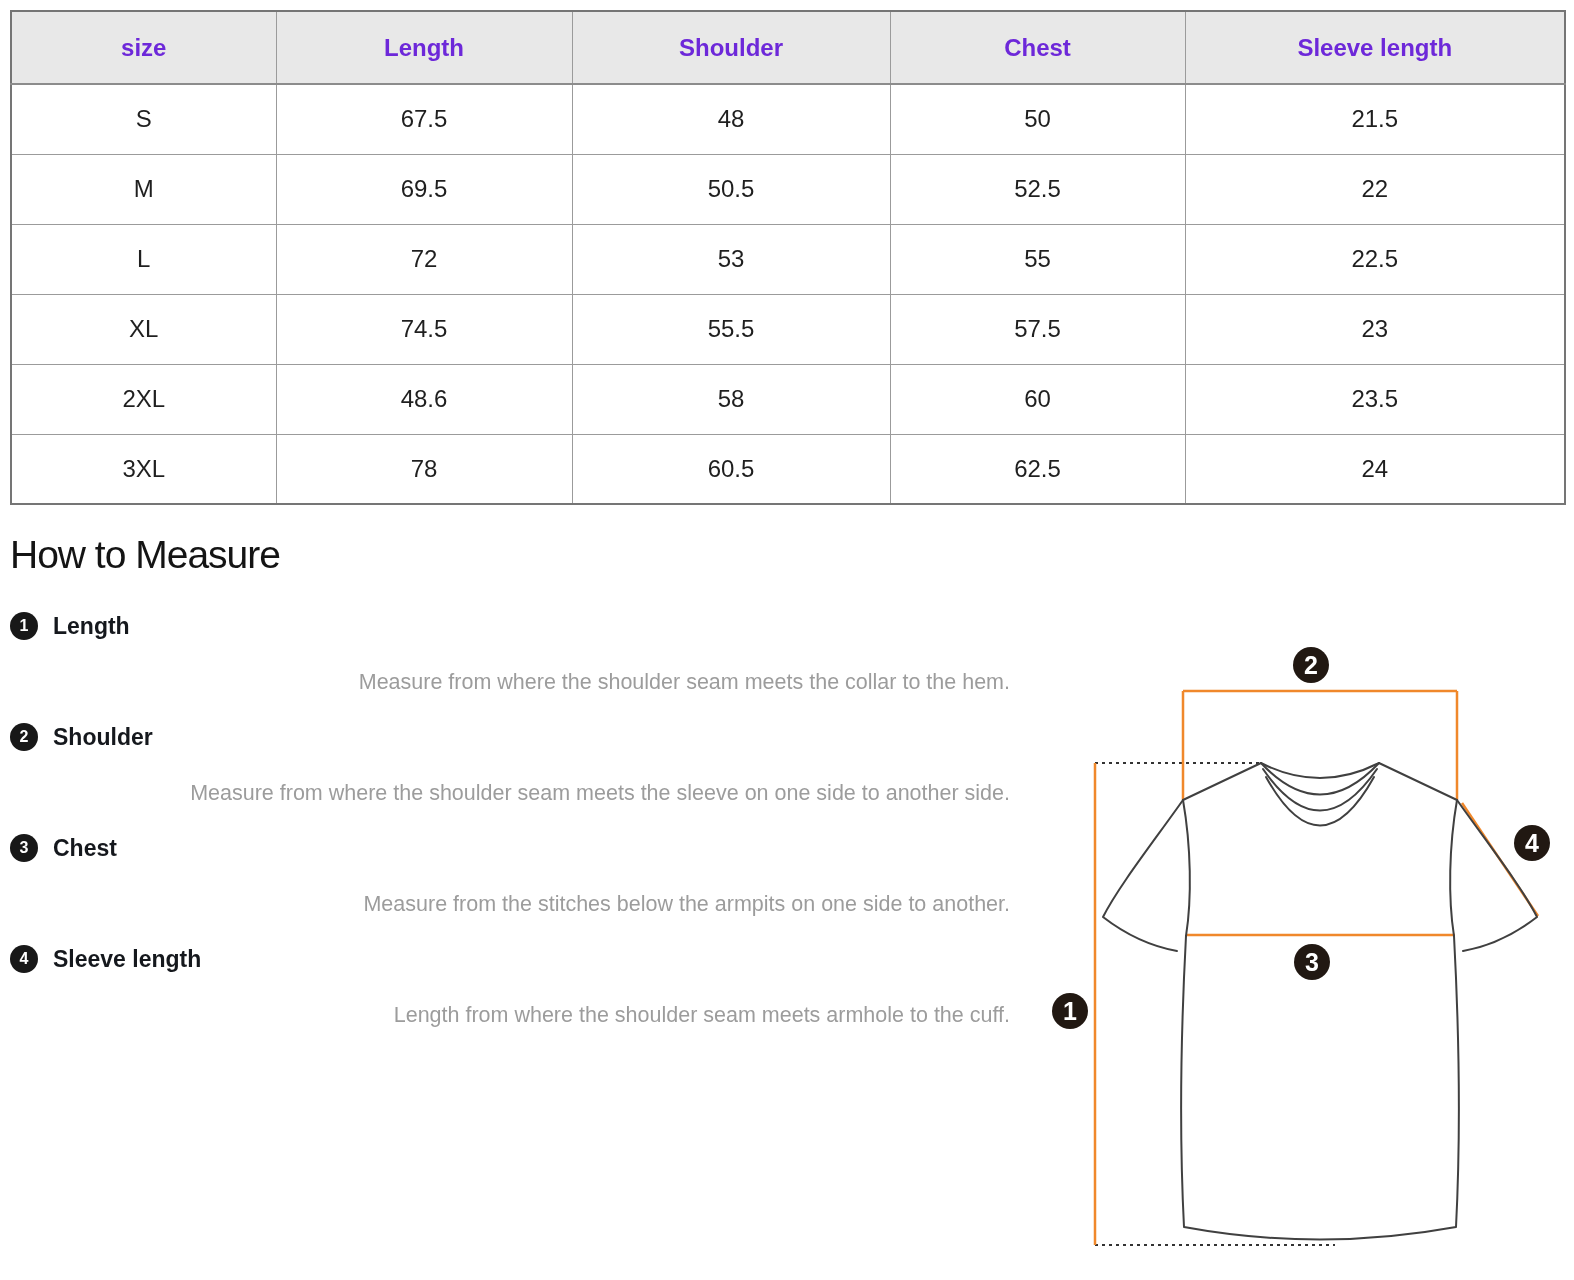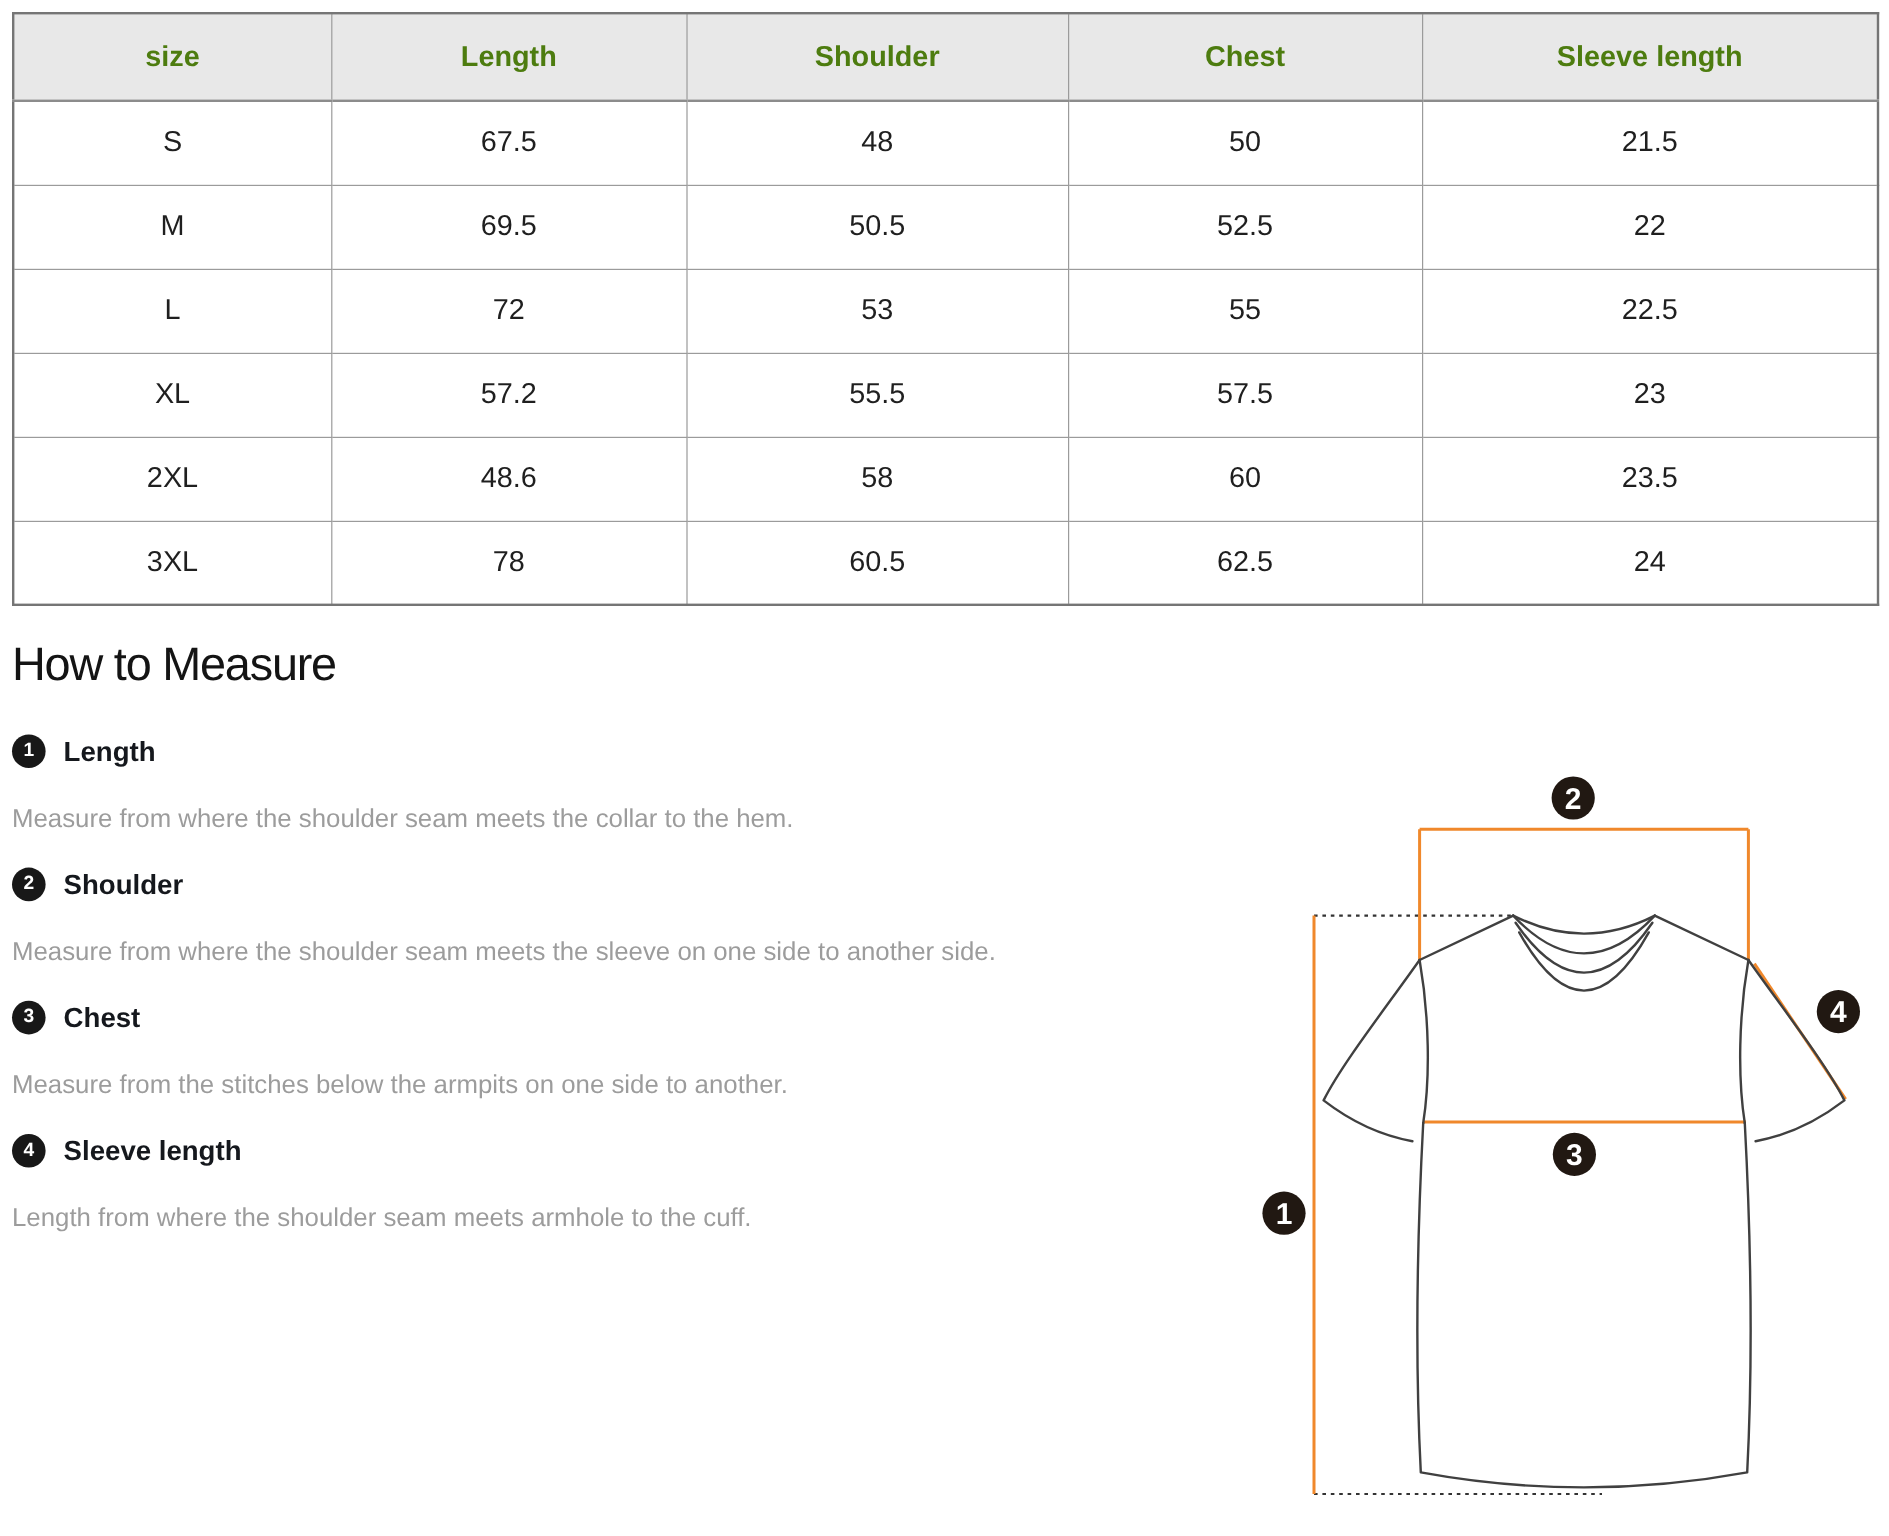--- a/index.html
+++ b/index.html
@@ -15,21 +15,21 @@
 
   
   .size-table {
     position: absolute; left: 10px; top: 10px; width: 1554px;
     border-collapse: collapse; table-layout: fixed;
   }
   .size-table, .size-table th, .size-table td { border: 1px solid #9b9b9b; }
   .size-table { border: 2px solid #757575; }
   .size-table th {
     background: #e8e8e8; height: 73px;
-    font-size: 24px; font-weight: bold; color: #4d7c0f;
+    font-size: 24px; font-weight: bold; color: #6d28d9;
     text-align: center; border-bottom: 2px solid #8c8c8c;
   }
   .size-table td {
     height: 70px; font-size: 24px; text-align: center;
     color: #1f1f1f; background: #ffffff;
   }
   col.c-size   { width: 265px; }
   col.c-length { width: 296px; }
   col.c-shoulder { width: 318px; }
   col.c-chest  { width: 295px; }
@@ -49,21 +49,21 @@
   .m-badge {
     width: 28px; height: 28px; border-radius: 50%;
     background: #181818; color: #ffffff;
     font-size: 16px; font-weight: bold;
     display: flex; align-items: center; justify-content: center;
     flex: 0 0 28px;
   }
   .m-name { font-size: 23px; font-weight: bold; color: #15181d; }
   .m-desc {
     font-size: 21.5px; color: #9c9c9c; line-height: 28px;
-    height: 28px; margin: 0 0 27px 0;
+    height: 28px; margin: 0 0 27px 0; text-align: right;
   }
 
   
   .diagram { position: absolute; left: 1050px; top: 630px; }
   .shirt-line { fill: none; stroke: #404040; stroke-width: 2; stroke-linejoin: round; stroke-linecap: round; }
   .orange-line { fill: none; stroke-width: 2.5; stroke-linecap: butt; }
   .dotted-line { fill: none; stroke: #333333; stroke-width: 1.8; stroke-dasharray: 3 4; }
   .badge-circle { stroke: none; }
   .badge-num {
     fill: #ffffff; font-family: "Liberation Sans", sans-serif;
@@ -107,21 +107,21 @@
     </tr>
     <tr>
       <td>L</td>
       <td>72</td>
       <td>53</td>
       <td>55</td>
       <td>22.5</td>
     </tr>
     <tr>
       <td>XL</td>
-      <td>57.2</td>
+      <td>74.5</td>
       <td>55.5</td>
       <td>57.5</td>
       <td>23</td>
     </tr>
     <tr>
       <td>2XL</td>
       <td>48.6</td>
       <td>58</td>
       <td>60</td>
       <td>23.5</td>

